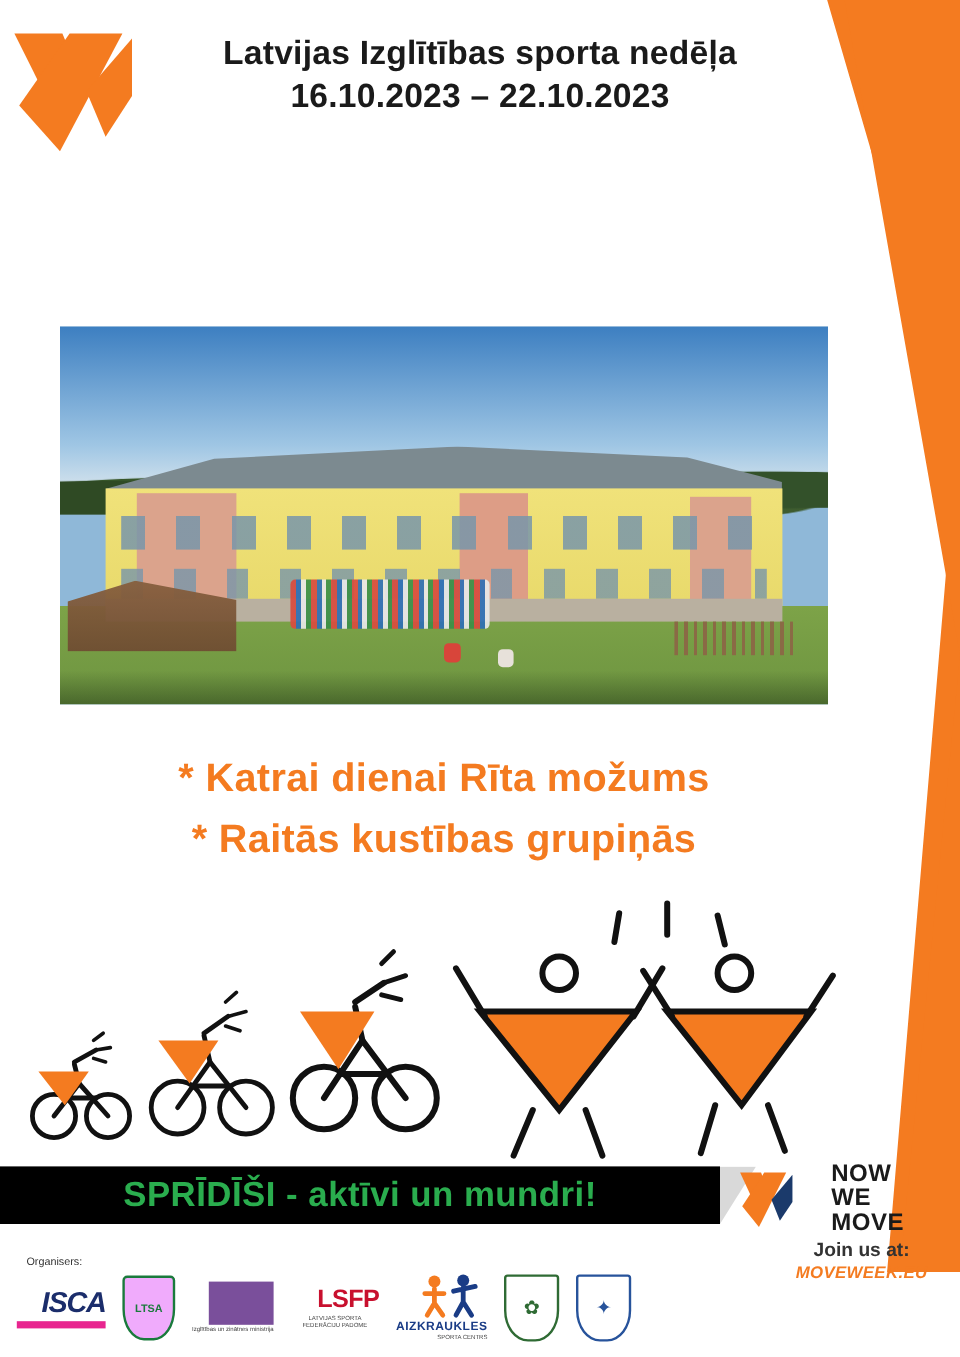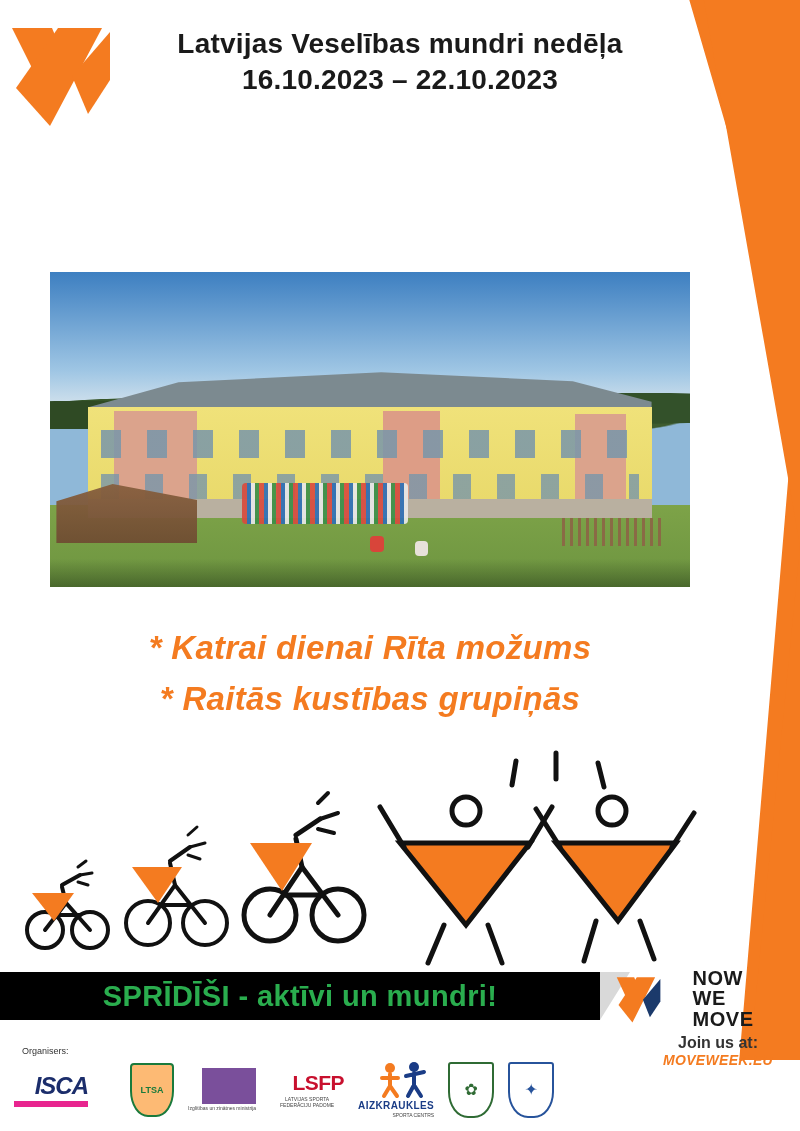--- a/index.html
+++ b/index.html
@@ -170,21 +170,20 @@
   }
 
   
   .bullets {
     position: absolute;
     left: 0;
     top: 622px;
     width: 740px;
     z-index: 4;
     text-align: center;
-    font-style: italic;
   }
   .bullets .b {
     font-size: 33px;
     font-weight: bold;
     color: #f47b20;
     line-height: 1.55;
     letter-spacing: 0.3px;
   }
 
   
@@ -309,25 +308,25 @@
   .isca-text {
     font-size: 24px;
     font-weight: bold;
     font-style: italic;
     color: #1b2d6b;
     letter-spacing: -1px;
   }
   .isca-bar { width: 74px; height: 6px; background: #e8258f; margin-top: 1px; }
   .shield {
     width: 40px; height: 50px;
-    background: #fdba74;
+    background: #f0abfc;
     border: 2px solid #1a7a3c;
     border-radius: 4px 4px 18px 18px / 4px 4px 26px 26px;
     display: flex; align-items: center; justify-content: center;
-    color: #1a7a3c; font-size: 9px; font-weight: bold; margin-left: 28px;
+    color: #1a7a3c; font-size: 9px; font-weight: bold;
   }
   .purple-box { width: 54px; height: 36px; background: #7a4f9b; }
   .lsfp-text { font-size: 21px; font-weight: bold; color: #c8102e; letter-spacing: -0.5px;}
   .asc-text { font-size: 10px; font-weight: bold; color: #1a3c86; letter-spacing: 0.4px;}
   .crest {
     width: 42px; height: 52px;
     border: 2px solid #2f6b34;
     background: #ffffff;
     border-radius: 3px 3px 20px 20px / 3px 3px 26px 26px;
     display: flex; align-items: center; justify-content: center;
@@ -344,21 +343,21 @@
   <div class="wedge-right-2"></div>
   <div class="wedge-right"></div>
 
   <svg class="logo-mark" viewBox="0 0 120 115">
     <polygon points="2,10 42,10 62,58 26,58" fill="#f47b20"></polygon>
     <polygon points="48,10 92,10 40,108 6,70" fill="#f47b20"></polygon>
     <polygon points="62,58 100,14 100,62 78,96" fill="#f47b20"></polygon>
   </svg>
 
   <div class="header">
-    <div class="line">Latvijas Veselības mundri  nedēļa</div>
+    <div class="line">Latvijas Izglītības sporta  nedēļa</div>
     <div class="line">16.10.2023 – 22.10.2023</div>
   </div>
 
 
   <div class="photo-frame">
     <div class="photo-inner">
       <div class="sky"></div>
       <div class="treeline"></div>
       <div class="roof"></div>
       <div class="building"></div>

